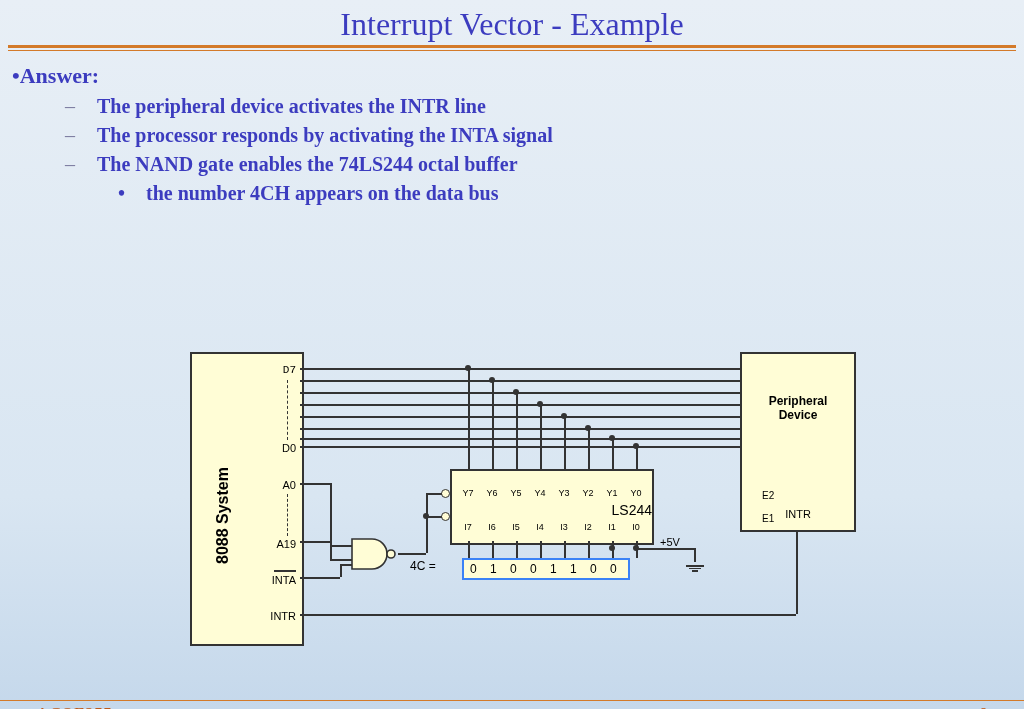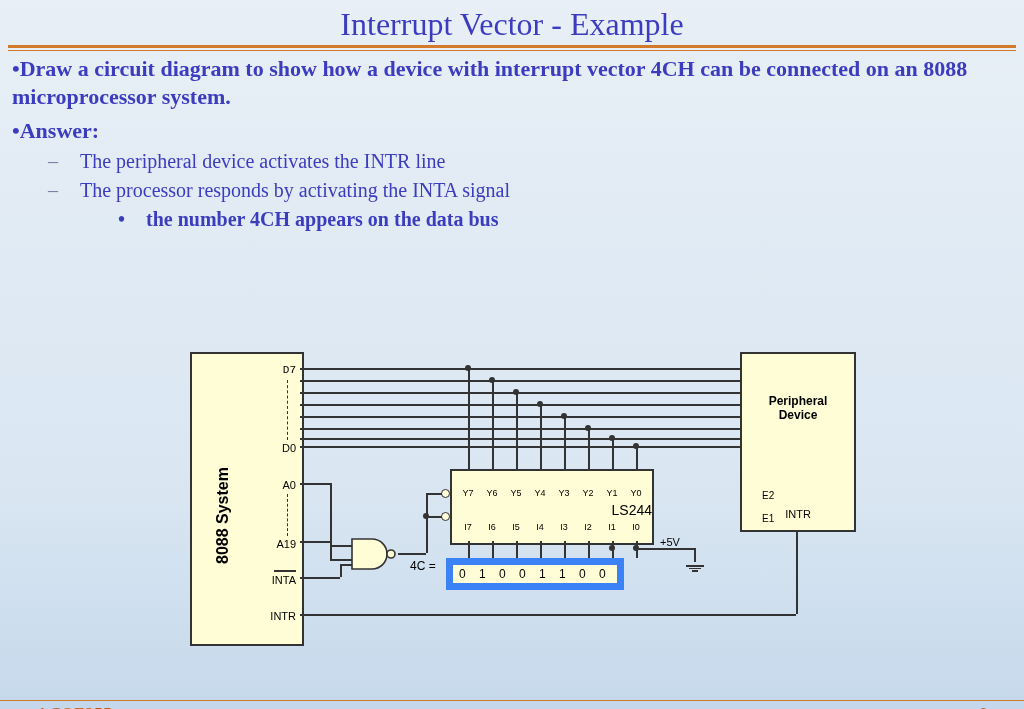--- a/index.html
+++ b/index.html
@@ -5,41 +5,41 @@
   html,body{margin:0;padding:0;width:1024px;height:709px;overflow:hidden;
     background:linear-gradient(to bottom,#e8eff6 0%,#d9e6f2 70%,#c5d8eb 100%);
     font-family:"Times New Roman",serif;}
   .title{color:#3c3cbf;font-size:32px;text-align:center;padding-top:6px;}
   .hr-double{border-top:3px solid #d37a2a;border-bottom:1px solid #d37a2a;margin:2px 8px 0 8px;height:2px;}
   .content{padding:4px 12px 0 12px;}
   .q{color:#3c3cbf;font-weight:bold;font-size:22px;line-height:1.25;}
   .ans{color:#3c3cbf;font-weight:bold;font-size:22px;margin-top:8px;}
   ul.top{list-style:none;padding:0;margin:0;}
   ul.dash{list-style:none;padding-left:68px;margin:2px 0;}
-  ul.dash>li{color:#3c3cbf;font-weight:normal;font-size:20px;margin:6px 0;}
+  ul.dash>li{color:#3c3cbf;font-weight:bold;font-size:20px;margin:6px 17px;}
   ul.dash>li::before{content:"–";position:absolute;margin-left:-32px;color:#7a7a9e;font-weight:normal;}
   ul.dot{list-style:none;padding-left:118px;margin:2px 0;}
   ul.dot>li{color:#3c3cbf;font-weight:bold;font-size:20px;margin:6px 16px;}
   ul.dot>li::before{content:"•";position:absolute;margin-left:-28px;color:#3c3cbf;}
   .bullet-dot{color:#3c3cbf;}
   .footer{position:absolute;bottom:8px;left:0;right:0;border-top:1px solid #d37a2a;}
   .footer .l{position:absolute;left:36px;top:4px;color:#c05a1a;font-size:18px;}
   .footer .r{position:absolute;right:36px;top:4px;color:#c05a1a;font-size:18px;}
   
   .diagram{position:absolute;left:190px;top:352px;width:680px;height:300px;}
   .box{position:absolute;background:#fffdd6;border:2px solid #333;}
   .sys{left:0;top:0;width:110px;height:290px;}
   .sys .vlabel{position:absolute;left:10px;top:54px;transform:rotate(-90deg);transform-origin:left top;
     font:bold 16px Arial;white-space:nowrap;}
   .periph{left:550px;top:0;width:116px;height:180px;text-align:center;font:bold 12px Arial;padding-top:40px;box-sizing:border-box;}
   .ls244{left:260px;top:117px;width:200px;height:72px;text-align:center;font:bold 12px Arial;}
   .ls244 .row{font:9px Arial;display:flex;justify-content:space-around;padding:0 4px;}
   .ls244 .name{font:14px Arial;margin:4px 0;text-align:right;}
   .en{position:absolute;left:266px;font:10px Arial;margin-left:44px;}
-  .binbox{position:absolute;left:256px;top:206px;font:12px Arial;background:#fffdd6;border:7px solid #3b82f6;padding:2px 6px;letter-spacing:5px;}
+  .binbox{position:absolute;left:272px;top:206px;font:12px Arial;background:#fffdd6;border:2px solid #3b82f6;padding:2px 6px;letter-spacing:5px;}
   .binlbl{position:absolute;left:220px;top:207px;font:12px Arial;}
   .pin{position:absolute;font:11px Arial;text-align:right;}
   
   .w{position:absolute;background:#333;}
   .wh{height:1.5px;}
   .wv{width:1.5px;}
   .inv{position:absolute;width:7px;height:7px;border:1.5px solid #333;border-radius:50%;background:#fffdd6;}
   .dotc{position:absolute;width:6px;height:6px;background:#333;border-radius:50%;}
   
   .nand{position:absolute;left:160px;top:185px;width:50px;height:34px;}
@@ -55,26 +55,26 @@
   .tick{position:absolute;width:5px;height:1.5px;background:#333;}
 </style>
 </head>
 <body>
 
 <div class="title">Interrupt Vector - Example</div>
 <div class="hr-double"></div>
 
 <div class="content">
   <ul class="top">
-    <li class="q"><span class="bullet-dot">•</span><span>Draw a circuit diagram to show how a device with interrupt vector 4CH can be connected on an 8088 microprocessor system.</span></li>
     <li class="ans"><span class="bullet-dot">•</span><span>Answer:</span></li>
   </ul>
   <ul class="dash">
     <li>The peripheral device activates the INTR line</li>
     <li>The processor responds by activating the INTA signal</li>
+    <li>The NAND gate enables the 74LS244 octal buffer</li>
   </ul>
   <ul class="dot">
     <li>the number 4CH appears on the data bus</li>
   </ul>
 </div>
 
 <div class="diagram">
 
   <div class="box sys">
     <div class="vlabel" style="left:22px;top:210px;">8088 System</div>

